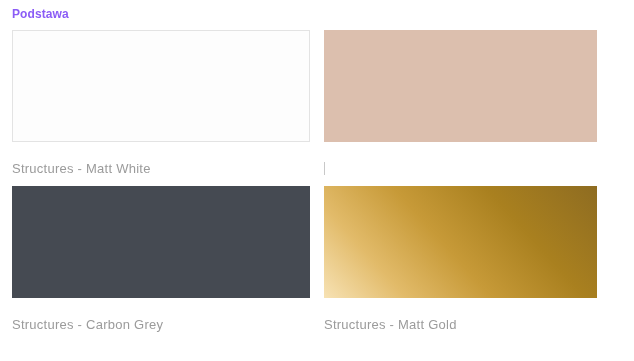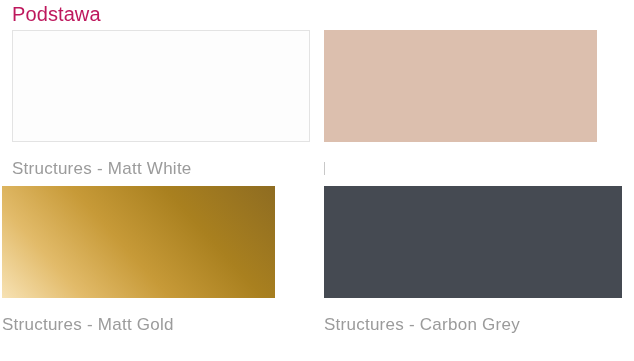--- a/index.html
+++ b/index.html
@@ -12,23 +12,23 @@
     background: #ffffff;
     font-family: "Liberation Sans", sans-serif;
     overflow: hidden;
     position: relative;
   }
 
   .page-title {
     position: absolute;
     left: 12px;
     top: 4px;
-    font-size: 20px;
-    font-weight: normal;
-    color: #be185d;
+    font-size: 12px;
+    font-weight: bold;
+    color: #8b5cf6;
     letter-spacing: 0.1px;
     line-height: 20px;
   }
 
   .swatch-grid {
     position: absolute;
     left: 0;
     top: 30px;
     width: 634px;
   }
@@ -50,21 +50,21 @@
     height: 112px;
     box-sizing: border-box;
   }
 
   .swatch-box.has-border {
     border: 1px solid #e3e3e3;
   }
 
   .swatch-caption {
     margin-top: 20px;
-    font-size: 17px;
+    font-size: 13px;
     color: #9b9b9b;
     white-space: nowrap;
     line-height: 14px;
     letter-spacing: 0.25px;
     display: flex;
     align-items: center;
   }
 
   .caption-bar {
     display: inline-block;
@@ -100,31 +100,31 @@
         <span class="caption-bar" id="bar-1"></span>
       </div>
     </div>
 
   </div>
 
   <div class="row-gap"></div>
 
   <div class="swatch-row">
 
+    <div class="swatch-cell col-left">
+      <div class="swatch-box" id="box-2" style="background: rgb(69, 74, 82);"></div>
+      <div class="swatch-caption">
+
+        <span>Structures - Carbon Grey</span>
+      </div>
+    </div>
+
     <div class="swatch-cell col-right">
       <div class="swatch-box" id="box-3" style="background: linear-gradient(48deg, rgb(247, 226, 180) 0%, rgb(226, 187, 106) 22%, rgb(199, 154, 56) 45%, rgb(169, 128, 31) 70%, rgb(142, 108, 33) 100%);"></div>
       <div class="swatch-caption">
 
         <span>Structures - Matt Gold</span>
       </div>
     </div>
 
-    <div class="swatch-cell col-left">
-      <div class="swatch-box" id="box-2" style="background: rgb(69, 74, 82);"></div>
-      <div class="swatch-caption">
-
-        <span>Structures - Carbon Grey</span>
-      </div>
-    </div>
-
   </div>
 
 </div>
 
 </body></html>

